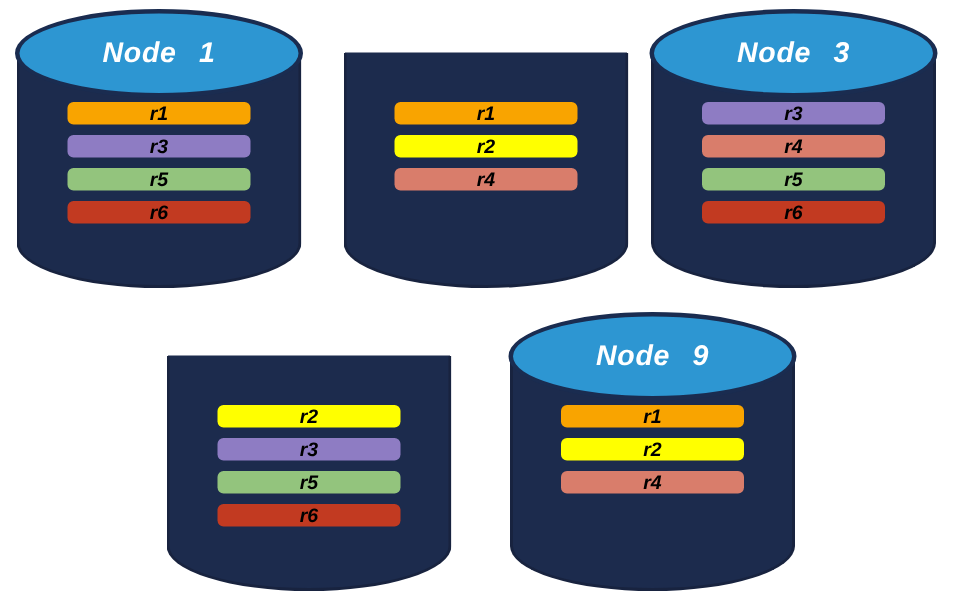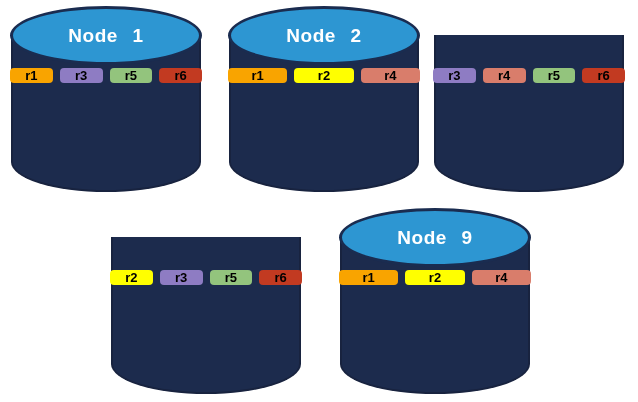--- a/index.html
+++ b/index.html
@@ -4,21 +4,21 @@
 <style>
   html, body { margin: 0; padding: 0; background: #ffffff; }
   .canvas {
     position: relative;
     width: 638px;
     height: 402px;
     background: #ffffff;
     font-family: "Liberation Sans", sans-serif;
     overflow: hidden;
   }
-  .node { position: absolute; width: 192px; height: 187px; }
+  .node { position: absolute; width: 192px; height: 187px; font-style: italic; }
   .node-1 { left: 10px;  top: 6px;   }
   .node-2 { left: 228px; top: 6px;   }
   .node-3 { left: 433px; top: 6px;   }
   .node-4 { left: 110px; top: 208px; }
   .node-5 { left: 339px; top: 208px; }
 
   .cyl-body {
     position: absolute;
     left: 1px; right: 1px;
     top: 29px; bottom: 1px;
@@ -46,21 +46,21 @@
     font-size: 19px;
     letter-spacing: 0.5px;
     word-spacing: 9px;
     white-space: nowrap;
   }
   .bars {
     position: absolute;
     left: 0; right: 0;
     top: 62px;
     display: flex;
-    flex-direction: row;
+    flex-direction: column;
     align-items: center;
     gap: 7px;
   }
   .bar {
     width: 122px;
     height: 15px;
     border-radius: 4px;
     display: flex;
     align-items: center;
     justify-content: center;
@@ -83,32 +83,32 @@
     <div class="bars">
       <div class="bar" style="background: rgb(249, 164, 0);">r1</div>
       <div class="bar" style="background: rgb(142, 124, 195);">r3</div>
       <div class="bar" style="background: rgb(147, 196, 125);">r5</div>
       <div class="bar" style="background: rgb(194, 58, 33);">r6</div>
     </div>
   </div>
 
   <div class="node node-2">
     <div class="cyl-body"></div>
-    <div class="cyl-top">
-      <span class="node-title">Node 2</span>
-    </div>
     <div class="bars">
       <div class="bar" style="background: rgb(249, 164, 0);">r1</div>
       <div class="bar" style="background: rgb(255, 255, 0);">r2</div>
       <div class="bar" style="background: rgb(217, 125, 107);">r4</div>
     </div>
   </div>
 
   <div class="node node-3">
     <div class="cyl-body"></div>
+    <div class="cyl-top">
+      <span class="node-title">Node 3</span>
+    </div>
     <div class="bars">
       <div class="bar" style="background: rgb(142, 124, 195);">r3</div>
       <div class="bar" style="background: rgb(217, 125, 107);">r4</div>
       <div class="bar" style="background: rgb(147, 196, 125);">r5</div>
       <div class="bar" style="background: rgb(194, 58, 33);">r6</div>
     </div>
   </div>
 
   <div class="node node-4">
     <div class="cyl-body"></div>

